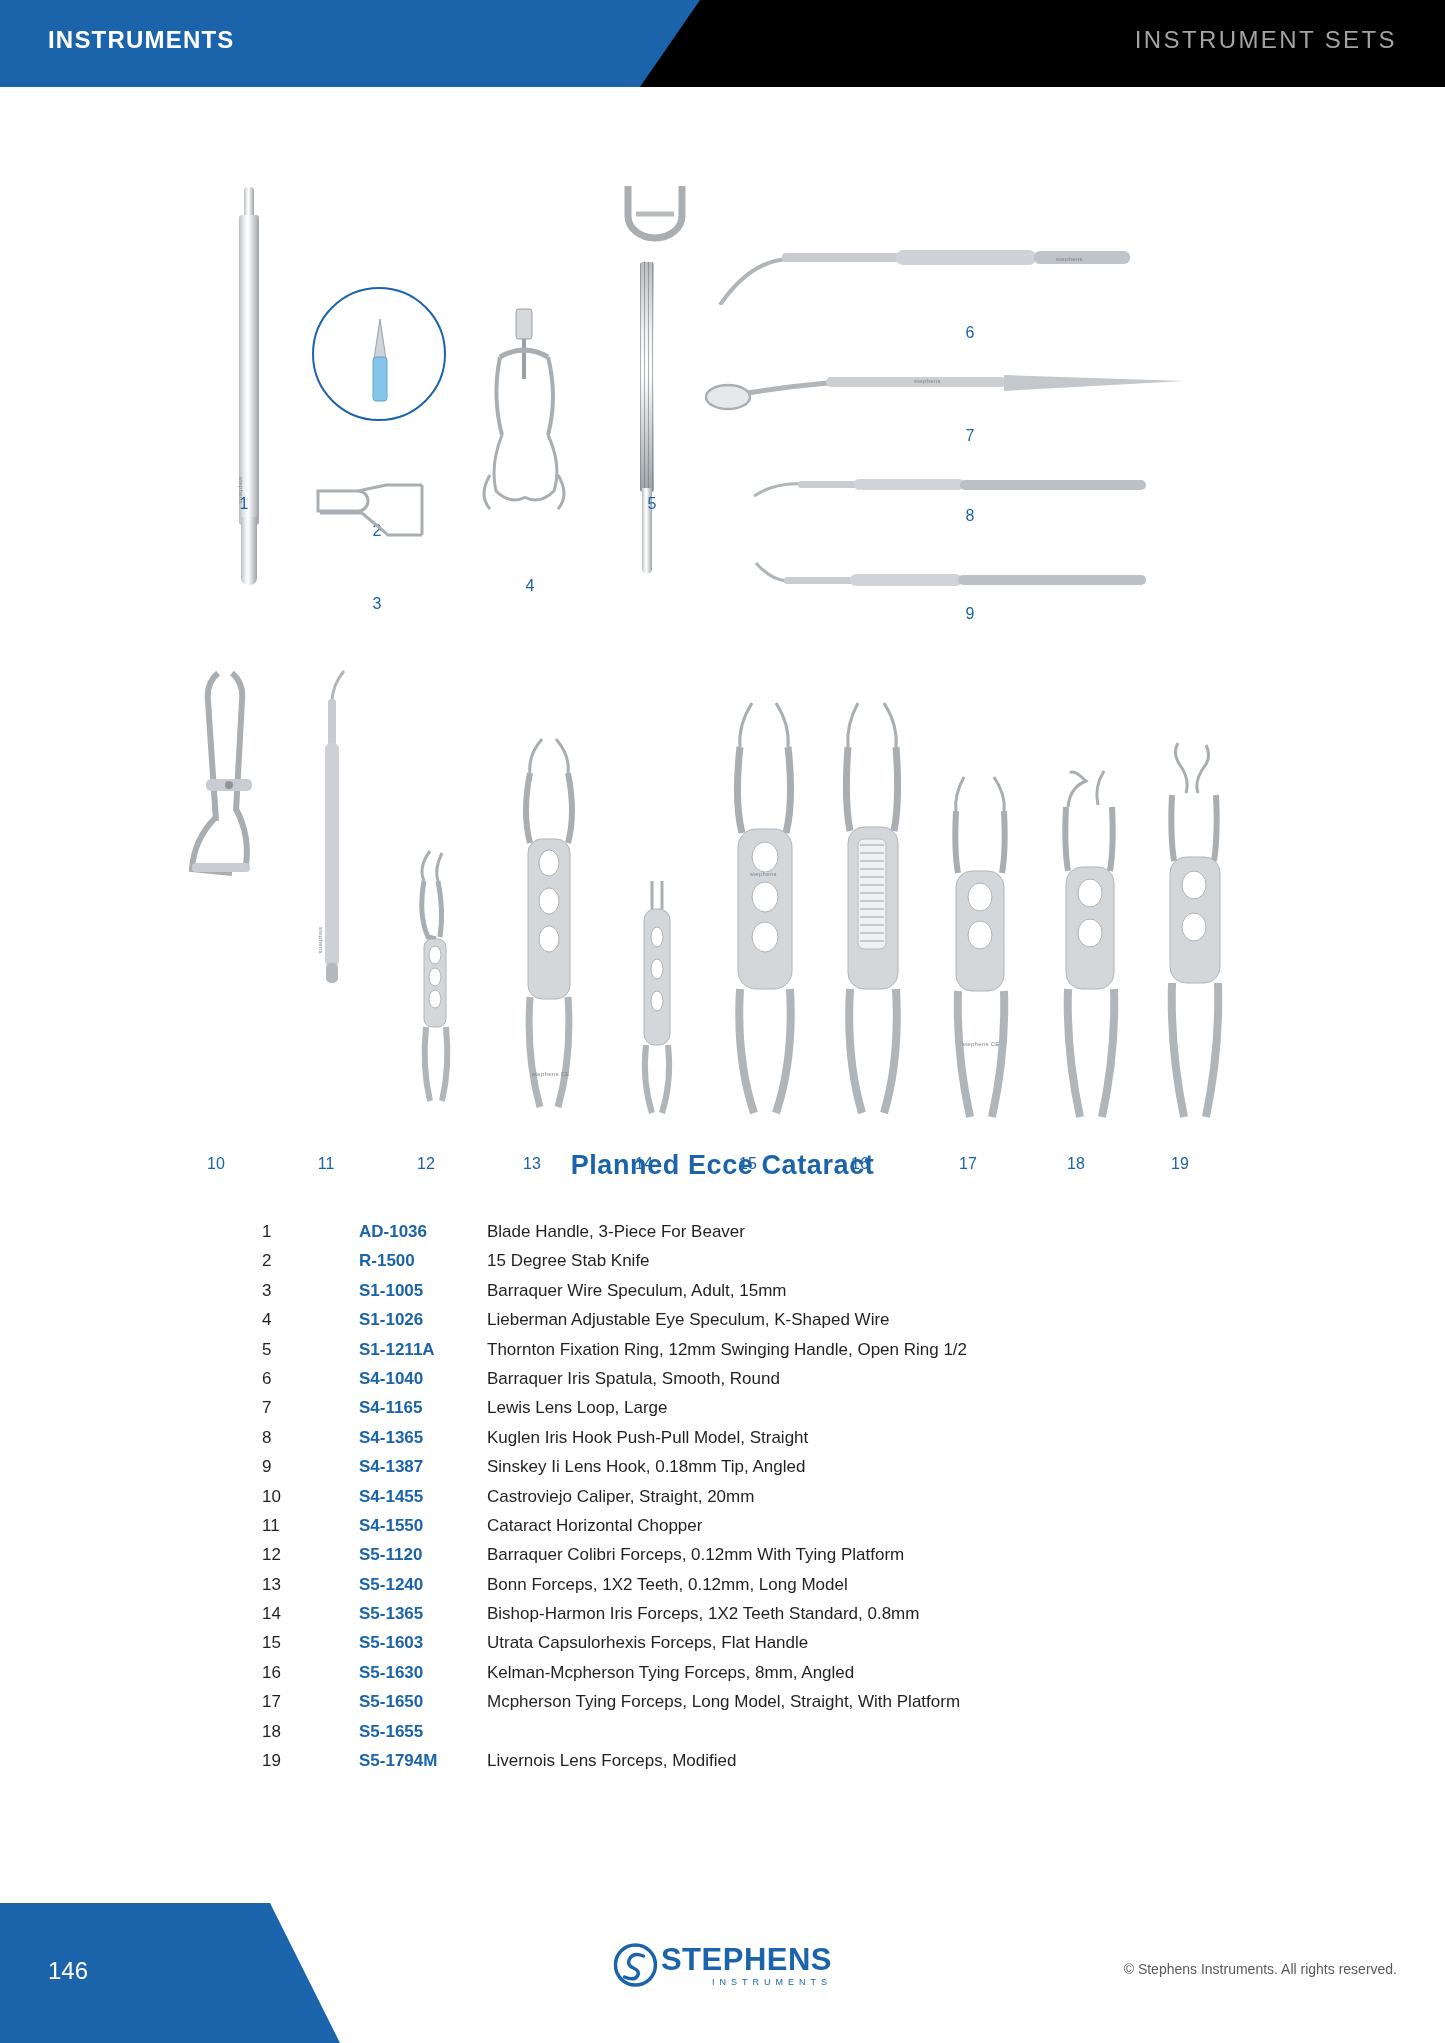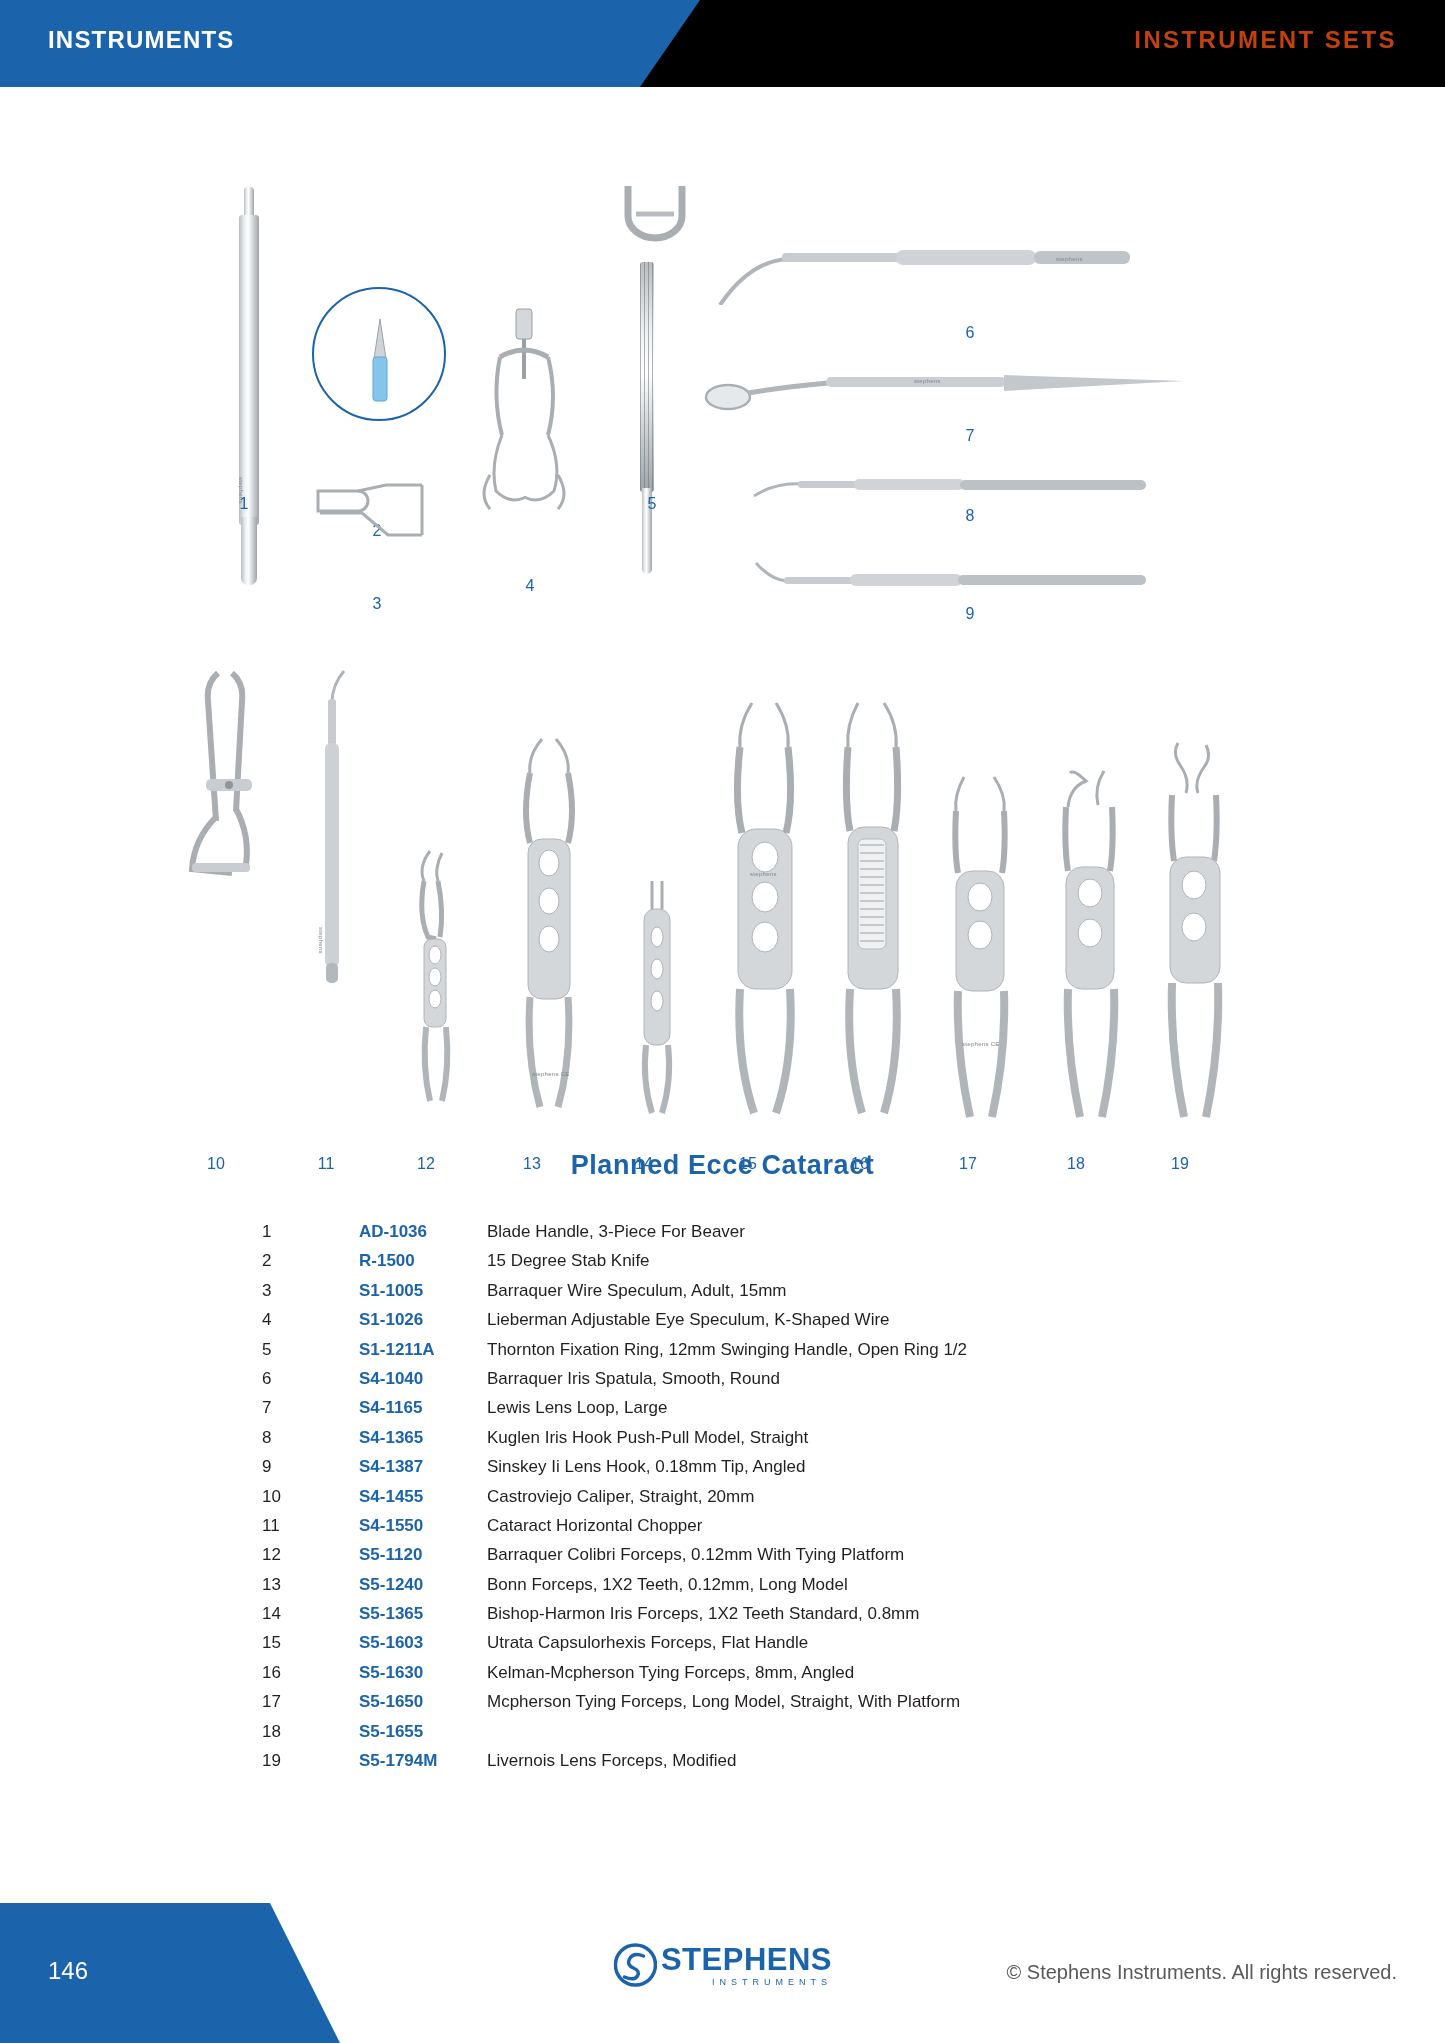--- a/index.html
+++ b/index.html
@@ -38,23 +38,23 @@
     top: 26px;
     color: #ffffff;
     font-size: 24px;
     font-weight: bold;
     letter-spacing: 1.2px;
   }
   .header-right-title {
     position: absolute;
     right: 48px;
     top: 26px;
-    color: #c2410c;
+    color: #a3a3a3;
     font-size: 24px;
-    font-weight: bold;
+    font-weight: normal;
     letter-spacing: 2.4px;
   }
 
   
   .figure-area {
     position: absolute;
     top: 87px;
     left: 0;
     width: 1445px;
     height: 1020px;
@@ -190,21 +190,21 @@
     font-size: 9px;
     letter-spacing: 5px;
     color: #1b63ab;
     text-align: right;
     margin-top: 3px;
   }
   .copyright {
     position: absolute;
     right: 48px;
     top: 58px;
-    font-size: 20px;
+    font-size: 14px;
     color: #58595b;
   }
 </style>
 </head>
 <body>
 
 <div class="page-header">
   <div class="header-blue"></div>
   <div class="header-left-title">INSTRUMENTS</div>
   <div class="header-right-title">INSTRUMENT SETS</div>

